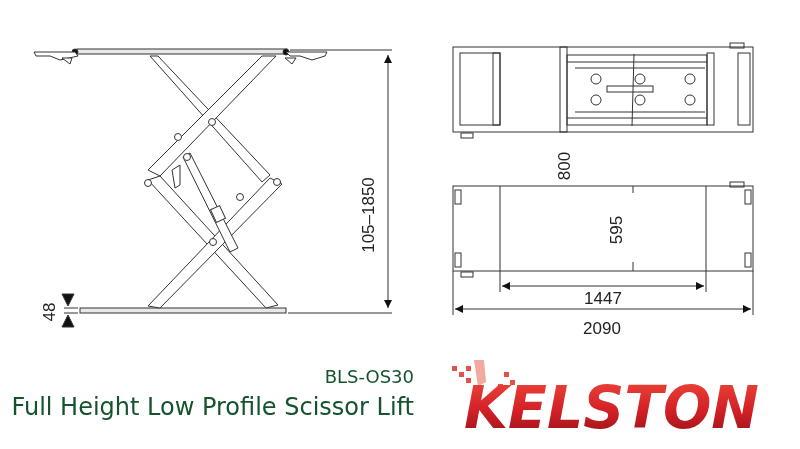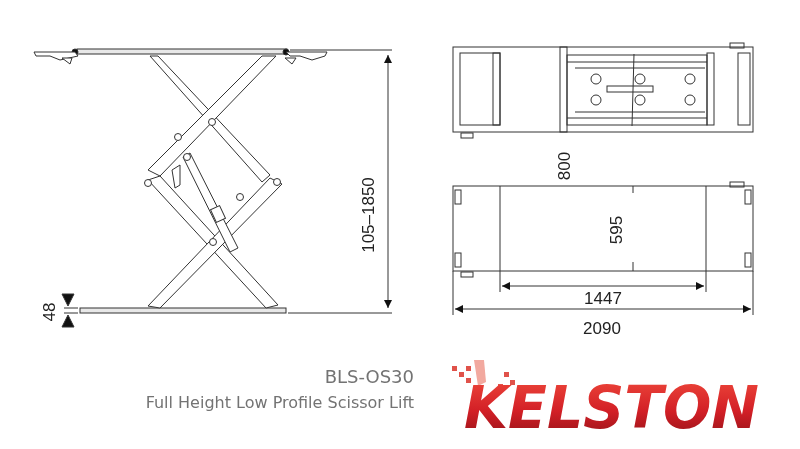--- a/index.html
+++ b/index.html
@@ -1,21 +1,21 @@
 <!DOCTYPE html>
 <html><head>
 <meta charset="utf-8">
 <style>
   html, body { margin: 0; padding: 0; background: #ffffff; }
   body { width: 800px; height: 449px; position: relative; overflow: hidden; font-family: "Liberation Sans", sans-serif; }
   .canvas { position: absolute; left: 0; top: 0; width: 800px; height: 449px; }
   .dim-text { font-family: "Liberation Sans", sans-serif; font-size: 17px; fill: #222; }
-  .caption { position: absolute; right: 386px; text-align: center; color: #737373; font-family: "DejaVu Sans", sans-serif; white-space: nowrap; }
+  .caption { position: absolute; right: 386px; text-align: center; color: #14532d; font-family: "DejaVu Sans", sans-serif; white-space: nowrap; }
   .model { top: 366px; font-size: 18px; }
-  .title { top: 393px; font-size: 16px; }
+  .title { top: 393px; font-size: 24px; }
   .logo { position: absolute; left: 446px; top: 352px; width: 320px; height: 86px; }
 </style>
 </head>
 <body>
 
 <svg class="canvas" viewBox="0 0 800 449" xmlns="http://www.w3.org/2000/svg">
   <defs>
     <marker id="arr" viewBox="0 0 10 10" refX="10" refY="5" markerWidth="8" markerHeight="8" orient="auto-start-reverse">
       <path d="M0,0 L10,5 L0,10 z" fill="#111"></path>
     </marker>

